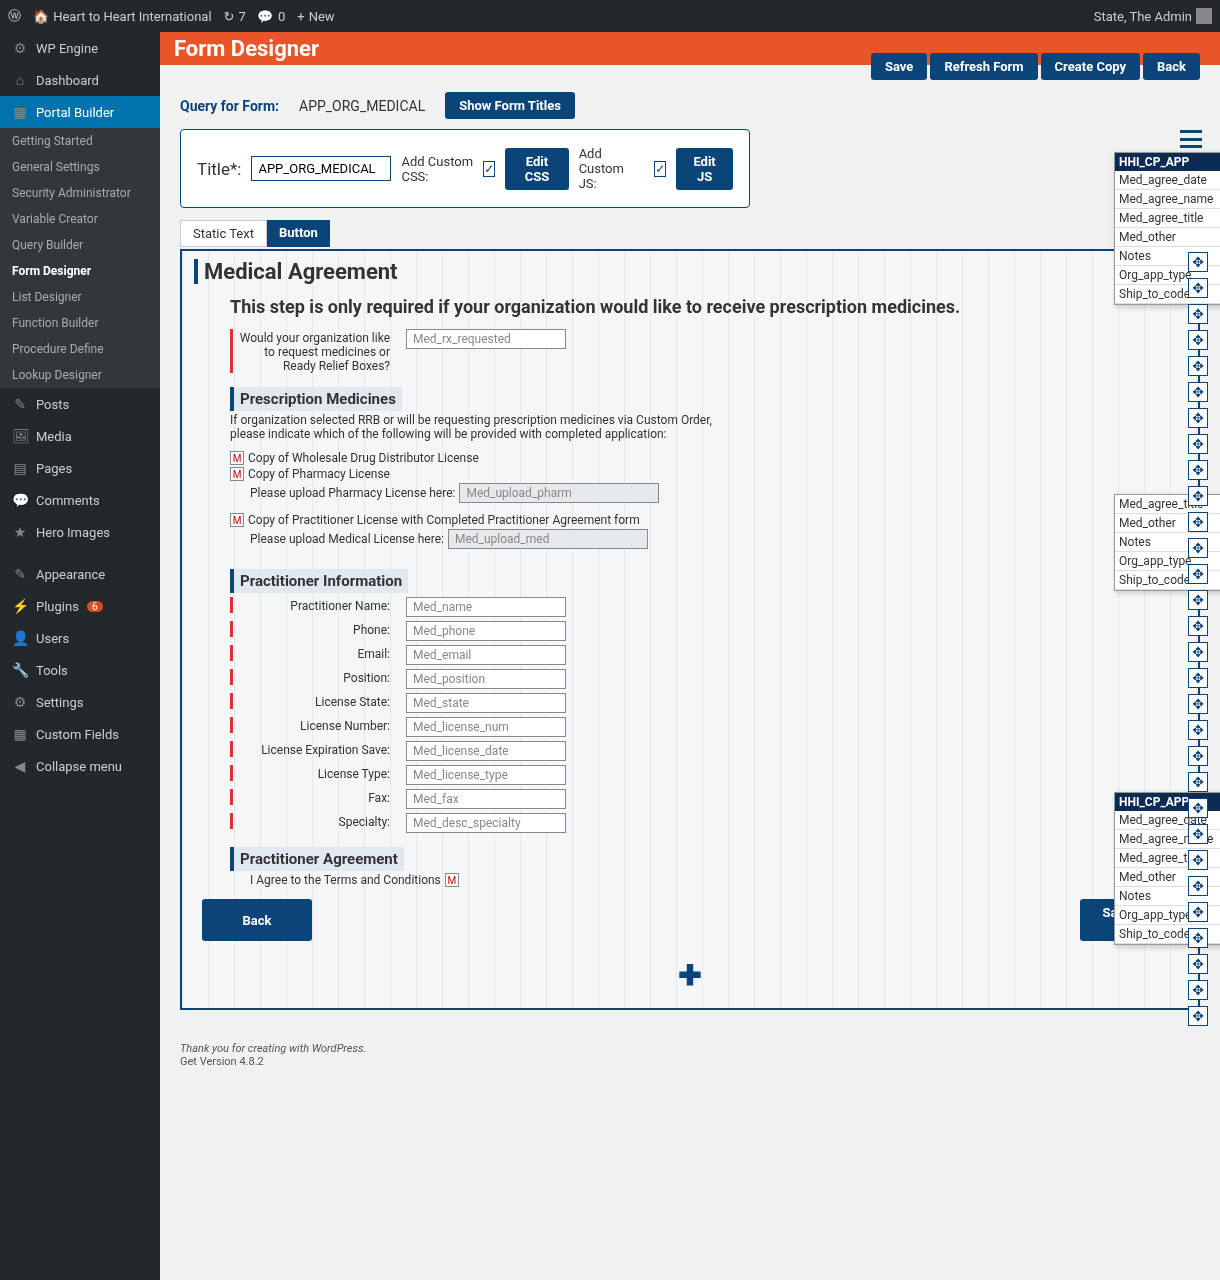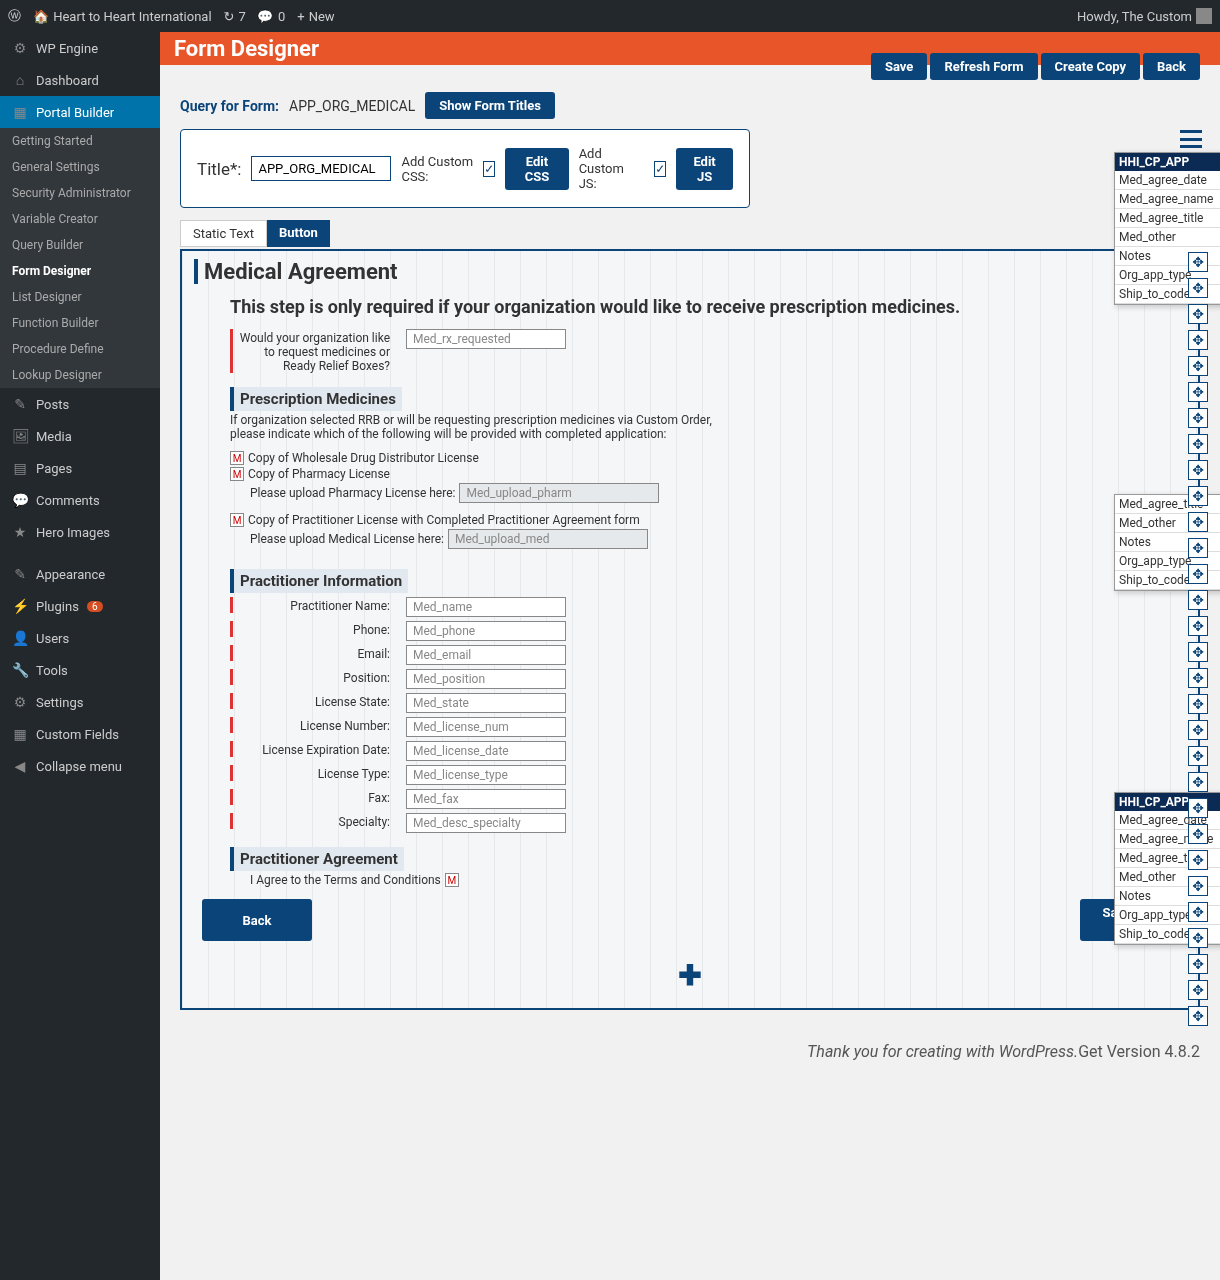--- a/index.html
+++ b/index.html
@@ -14,21 +14,21 @@
 .sidebar .submenu { background:#32373c; }
 .sidebar .submenu .sub-item { padding:6px 12px; font-size:12px; color:#aaa; cursor:pointer; }
 .sidebar .submenu .sub-item.active { color:#fff; font-weight:bold; }
 .sidebar .badge { background:#d54e21; color:#fff; border-radius:8px; padding:0 5px; font-size:10px; }
 .main { flex:1; background:#f1f1f1; padding:0; position:relative; }
 .orange-bar { background:#e85529; color:#fff; padding:4px 14px; font-size:22px; font-weight:bold; }
 .content { padding:6px 20px 20px 20px; }
 .edit-form { font-weight:bold; font-size:14px; margin-bottom:6px; }
 .topbtns { display:flex; gap:3px; justify-content:flex-end; margin:-18px 0 12px 0; }
 .btn { background:#0b4478; color:#fff; border:none; padding:6px 14px; border-radius:3px; font-size:13px; cursor:pointer; font-weight:bold; }
-.query-row { display:flex; align-items:center; gap:10px; margin-bottom:10px; }
+.query-row { display:flex; align-items:center; gap:20px; margin-bottom:10px; }
 .query-label { color:#0b4478; font-weight:bold; font-size:14px; }
 .query-val { color:#333; font-size:14px; }
 .title-box { border:1px solid #0b4478; border-radius:4px; padding:16px; background:#fff; display:flex; align-items:center; gap:10px; max-width:570px; margin-bottom:12px; }
 .title-box label { font-size:17px; }
 .title-box input[type=text] { border:1px solid #0b4478; padding:4px 6px; font-size:13px; width:140px; }
 .title-box .cb { width:16px; height:16px; border:1px solid #0b4478; background:#fff; display:inline-flex; align-items:center; justify-content:center; color:#0b4478; font-size:12px; }
 .tabs { display:flex; margin-bottom:2px; }
 .tab { padding:5px 12px; font-size:13px; border:1px solid #ccc; background:#fff; cursor:pointer; }
 .tab.btn-look { background:#0b4478; color:#fff; font-weight:bold; border:none; }
 .designer { border:2px solid #0b4478; background:#f4f6f8; padding:0; position:relative;
@@ -48,37 +48,37 @@
 .upload-row .placeholder { border:1px solid #888; padding:2px 6px; min-width:200px; color:#888; background:#e6e9eb; }
 .nav-btns { display:flex; justify-content:space-between; margin:12px 8px; }
 .plus-row { text-align:center; font-size:28px; color:#0b4478; font-weight:bold; padding:6px 0; cursor:pointer; }
 .move-handles { position:absolute; right:12px; top:220px; display:flex; flex-direction:column; gap:6px; }
 .move-handle { width:20px; height:20px; border:1px solid #0b4478; display:flex; align-items:center; justify-content:center; color:#0b4478; font-size:14px; background:#fff; cursor:move; }
 .hamb { position:absolute; right:18px; top:98px; width:22px; height:18px; display:flex; flex-direction:column; justify-content:space-between; cursor:pointer; }
 .hamb div { height:3px; background:#0b4478; }
 .popup { position:absolute; width:110px; background:#fff; border:1px solid #999; font-size:12px; box-shadow:2px 2px 6px rgba(0,0,0,.2); }
 .popup .hdr { background:#0b2a54; color:#fff; padding:2px 4px; font-weight:bold; }
 .popup .row { padding:2px 4px; border-bottom:1px solid #ddd; white-space:nowrap; overflow:hidden; text-overflow:ellipsis; }
-.footer { padding:12px 20px; font-size:16px; color:#555; display:flex; justify-content:flex-end; }
+.footer { padding:12px 20px; font-size:11px; color:#555; display:flex; justify-content:center;flex-direction:column; }
 .mi { width:16px; display:inline-block; text-align:center; color:#888; font-size:14px; }
 </style>
 </head>
 <body>
 
 <div class="adminbar">
   <div class="left">
     <span class="item">ⓦ</span>
     <span class="item">🏠 <span>Heart to Heart International</span></span>
     <span class="item">↻ <span>7</span></span>
     <span class="item">💬 <span>0</span></span>
     <span class="item">+ <span>New</span></span>
   </div>
   <div class="right">
     <span class="item">
-        <span>Howdy, The Custom</span> 
+        <span>State, The Admin</span> 
         <span style="width:16px;height:16px;background:#888;display:inline-block"></span>
       </span>
   </div>
 </div>
 
 <div class="layout">
   <div class="sidebar">
     <div class="menu-item">
         <span class="mi">⚙</span>
         <span>WP Engine</span>
@@ -242,21 +242,21 @@
               </div>
               <div class="field-row">
                 <div class="label">License State:</div>
                 <div class="placeholder">Med_state</div>
               </div>
               <div class="field-row">
                 <div class="label">License Number:</div>
                 <div class="placeholder">Med_license_num</div>
               </div>
               <div class="field-row">
-                <div class="label">License Expiration Date:</div>
+                <div class="label">License Expiration Save:</div>
                 <div class="placeholder">Med_license_date</div>
               </div>
               <div class="field-row">
                 <div class="label">License Type:</div>
                 <div class="placeholder">Med_license_type</div>
               </div>
               <div class="field-row">
                 <div class="label">Fax:</div>
                 <div class="placeholder">Med_fax</div>
               </div>

